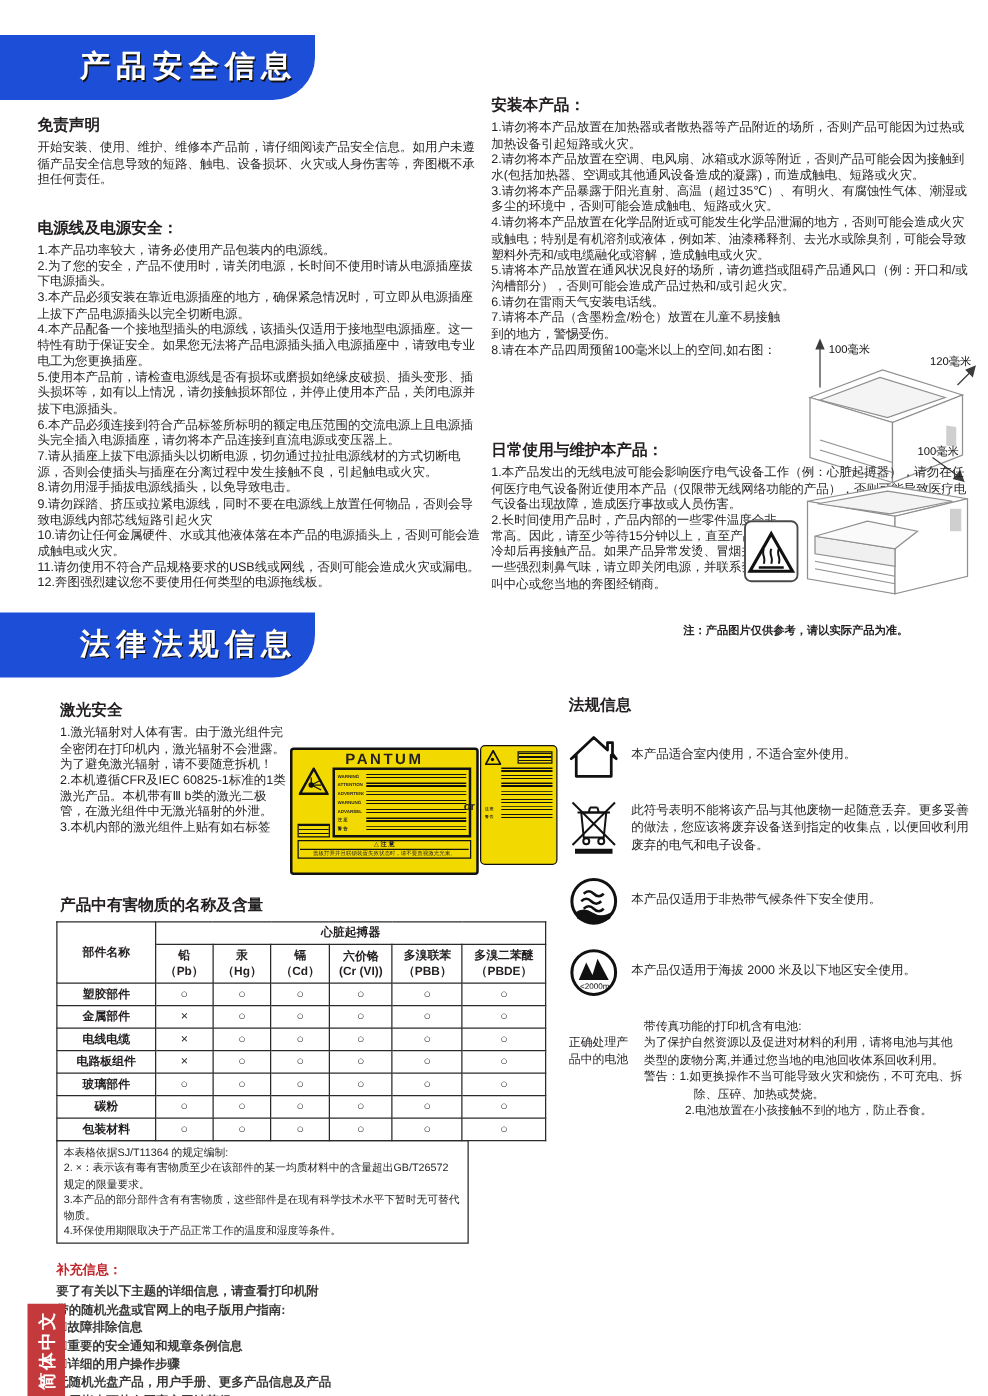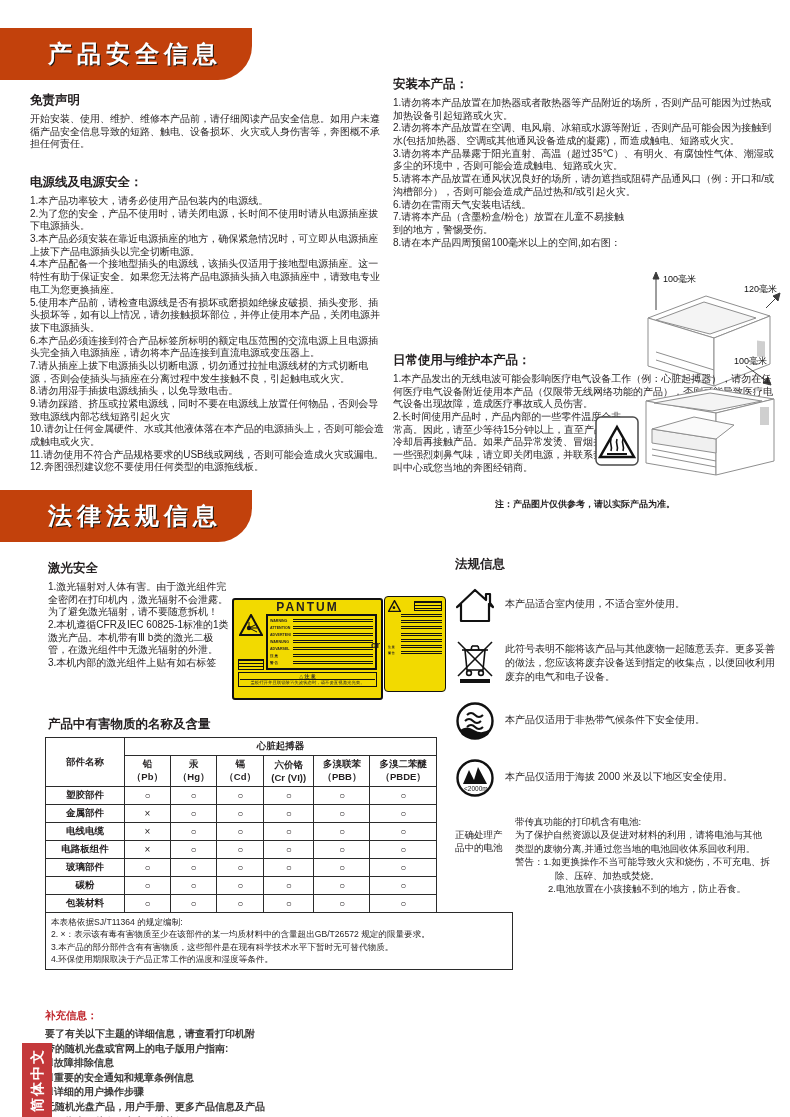--- a/index.html
+++ b/index.html
@@ -1,34 +1,34 @@
 <!DOCTYPE html>
 <html><head>
 <meta charset="utf-8">
 <style>
   html,body{margin:0;padding:0;}
   body{width:790px;height:1117px;background:#fff;position:relative;overflow:hidden;
        font-family:"Liberation Sans","DejaVu Sans",sans-serif;color:#231f20;}
-  .banner{position:absolute;left:0;width:252px;height:52px;background:#c2410c;
+  .banner{position:absolute;left:0;width:252px;height:52px;background:#1d4ed8;
           border-radius:0 0 34px 0;color:#fff;font-weight:bold;font-size:24px;
-          letter-spacing:5px;line-height:52px;padding-left:48px;box-sizing:border-box;
+          letter-spacing:5px;line-height:52px;padding-left:64px;box-sizing:border-box;
           text-shadow:1px 1px 0 #141210;}
   .sec{position:absolute;}
   .sec h3{margin:0 0 4px 0;font-size:12.5px;font-weight:bold;}
   .sec p{margin:0;font-size:10px;line-height:1.27;}
   .narrow{max-width:238px;}
   
   #hazard-title{position:absolute;left:48px;top:716px;font-size:12.5px;font-weight:bold;}
   table.haz{position:absolute;left:45px;top:737px;width:392px;border-collapse:collapse;
             font-size:9.5px;}
   table.haz th,table.haz td{border:1px solid #2b2b2b;text-align:center;padding:2px 2px;}
   table.haz th{font-weight:bold;}
   table.haz td.part{font-weight:bold;}
   table.haz .sym{font-size:10px;}
-  #haz-notes{position:absolute;left:45px;top:960px;width:468px;border:1px solid #2b2b2b;
+  #haz-notes{position:absolute;left:45px;top:960px;width:330px;border:1px solid #2b2b2b;
              box-sizing:border-box;font-size:8.6px;line-height:1.45;padding:3px 5px;}
   
   #supplementary{position:absolute;left:45px;top:970px;width:340px;}
   #supplementary .ttl{color:#c0272d;font-weight:bold;font-size:10.5px;margin-bottom:4px;}
   #supplementary .ln{font-size:10px;line-height:14.6px;font-weight:bold;color:#3c3a39;}
   #side-tab{position:absolute;left:22px;top:1005px;width:30px;height:74px;background:#c4393b;}
   #side-tab span{position:absolute;left:-22px;top:22px;width:74px;height:30px;
                  transform:rotate(-90deg);color:#fff;font-weight:bold;font-size:14px;
                  text-align:center;line-height:30px;letter-spacing:2px;}
   
@@ -64,21 +64,21 @@
   .reg-icon{width:40px;flex:0 0 40px;display:flex;justify-content:center;}
   .reg-text{font-size:10px;line-height:1.4;padding-top:2px;}
   .bat-row{display:flex;gap:8px;margin-top:2px;}
   .bat-label{flex:0 0 52px;font-size:9.5px;font-weight:normal;line-height:1.35;padding-top:14px;}
   .bat-text{font-size:9.5px;line-height:1.42;}
   .bat-text .i1{padding-left:40px;}
   .bat-text .i2{padding-left:33px;}
   
   #clearance{position:absolute;left:626px;top:266px;}
   #daily-art{position:absolute;left:594px;top:383px;}
-  #daily-note{position:absolute;left:495px;top:498px;width:283px;text-align:left;
+  #daily-note{position:absolute;left:495px;top:498px;width:283px;text-align:center;
               font-size:9px;font-weight:bold;}
   svg text{font-family:"Liberation Sans",sans-serif;}
 </style>
 </head>
 <body>
 
 <div class="banner" style="top:28px">产品安全信息</div>
 <div class="banner" style="top:490px">法律法规信息</div>
 
 <div class="sec" id="disclaimer" style="left:30px;top:92px;width:354px">
@@ -100,20 +100,21 @@
   <p>10.请勿让任何金属硬件、水或其他液体落在本产品的电源插头上，否则可能会造成触电或火灾。</p>
   <p>11.请勿使用不符合产品规格要求的USB线或网线，否则可能会造成火灾或漏电。</p>
   <p>12.奔图强烈建议您不要使用任何类型的电源拖线板。</p>
 </div>
 
 <div class="sec" id="install" style="left:393px;top:76px;width:384px">
   <h3>安装本产品：</h3>
   <p>1.请勿将本产品放置在加热器或者散热器等产品附近的场所，否则产品可能因为过热或加热设备引起短路或火灾。</p>
   <p>2.请勿将本产品放置在空调、电风扇、冰箱或水源等附近，否则产品可能会因为接触到水(包括加热器、空调或其他通风设备造成的凝露)，而造成触电、短路或火灾。</p>
   <p>3.请勿将本产品暴露于阳光直射、高温（超过35℃）、有明火、有腐蚀性气体、潮湿或多尘的环境中，否则可能会造成触电、短路或火灾。</p>
+  <p>4.请勿将本产品放置在化学品附近或可能发生化学品泄漏的地方，否则可能会造成火灾或触电；特别是有机溶剂或液体，例如苯、油漆稀释剂、去光水或除臭剂，可能会导致塑料外壳和/或电缆融化或溶解，造成触电或火灾。</p>
   <p>5.请将本产品放置在通风状况良好的场所，请勿遮挡或阻碍产品通风口（例：开口和/或沟槽部分），否则可能会造成产品过热和/或引起火灾。</p>
   <p class="narrow">6.请勿在雷雨天气安装电话线。</p>
   <p class="narrow">7.请将本产品（含墨粉盒/粉仓）放置在儿童不易接触到的地方，警惕受伤。</p>
   <p class="narrow">8.请在本产品四周预留100毫米以上的空间,如右图：</p>
 </div>
 
 <svg id="clearance" width="160" height="134" viewBox="0 0 160 134">
   <g stroke="#8f8f8f" stroke-width="1" fill="#fff">
     <polygon points="22,52 80,30 144,50 88,72"></polygon>
     <polygon points="22,52 88,72 88,120 22,100"></polygon>

